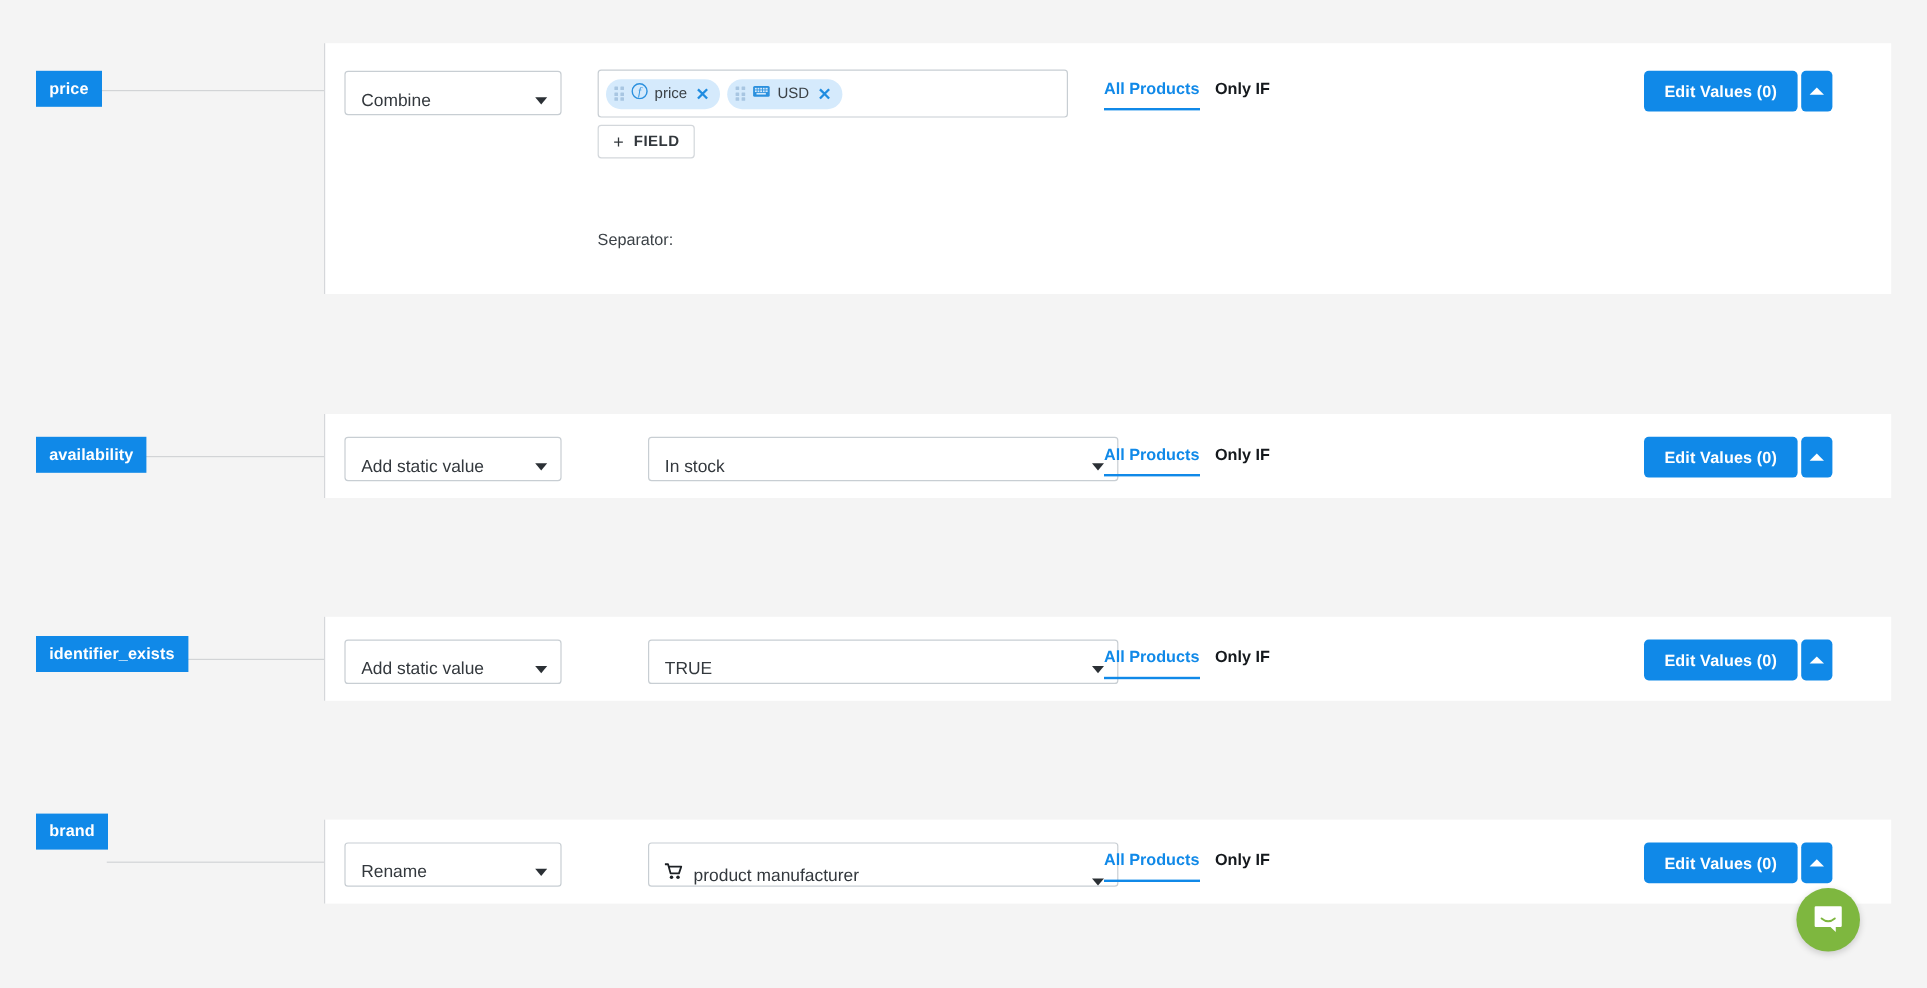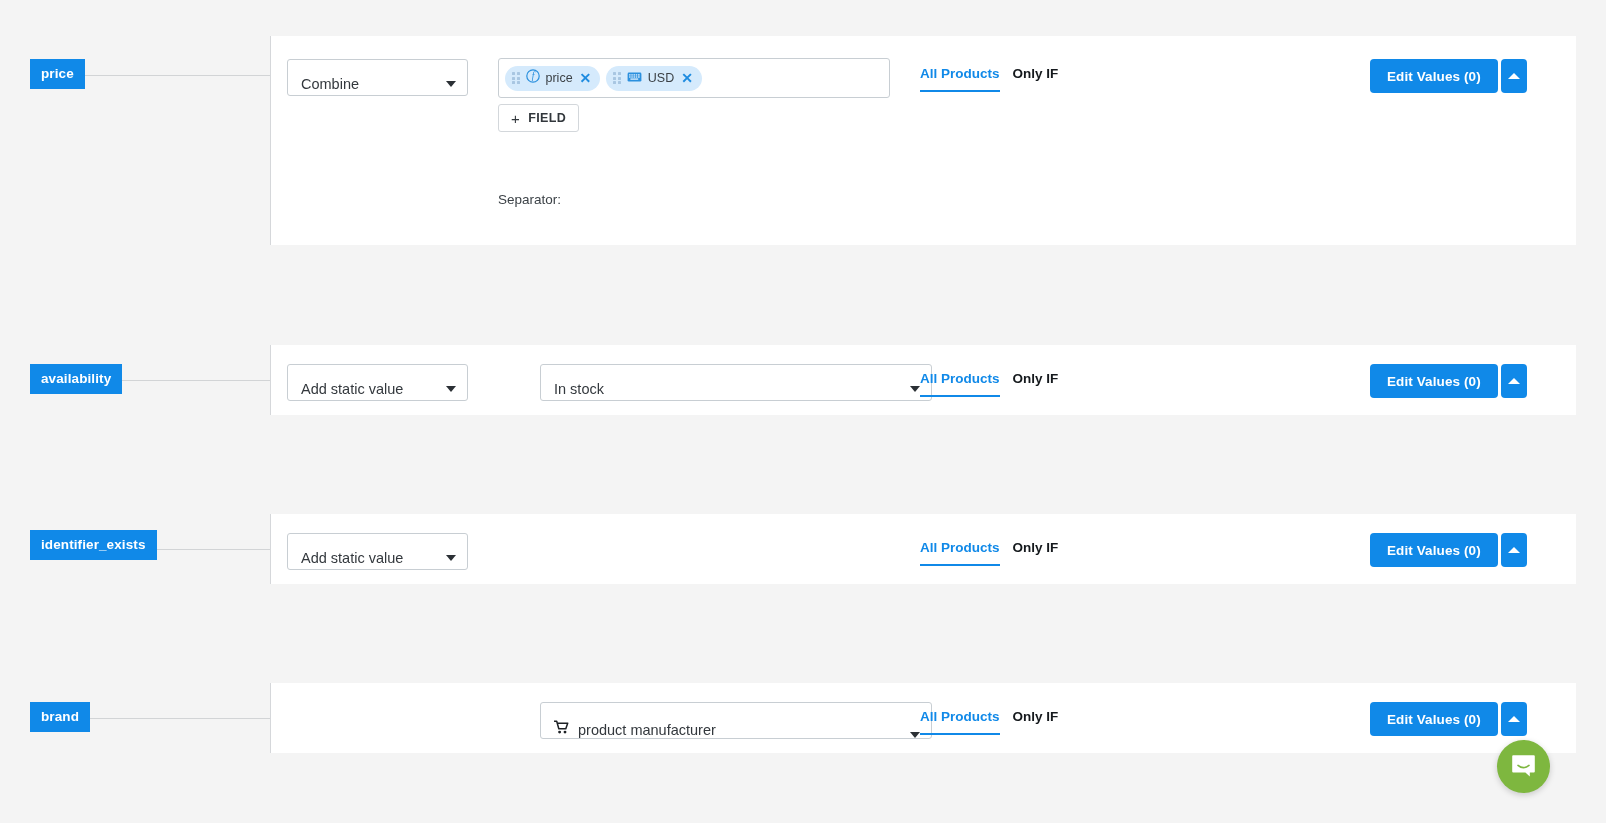--- a/index.html
+++ b/index.html
@@ -349,42 +349,50 @@
     <div class="connector" style="left:148px; top:549px; width:122px;"></div>
     <div class="field-label" style="top:503px;margin-top:27px;">identifier_exists</div>
 
     <div class="card" style="top:514px; height:70px;">
       <div class="card-inner">
         <div class="select op-select" style="top:19px;">
           <span class="sel-text">Add static value</span>
           <span class="caret"></span>
         </div>
 
+        <div class="select val-select" style="top:19px;">
+          <span class="sel-text">TRUE</span>
+          <span class="caret"></span>
+        </div>
 
         <div class="tabs" style="left:649px; top:26px;">
           <div class="tab active">All Products</div>
           <div class="tab inactive">Only IF</div>
         </div>
 
         <div class="btn-group" style="left:1099px; top:19px;">
           <button class="btn-primary">Edit Values (0)</button>
           <button class="btn-collapse">
             <span class="tri"></span>
           </button>
         </div>
       </div>
     </div>
   </div>
 
   <div class="row-block" style="top:0px;">
     <div class="connector" style="left:89px; top:718px; width:181px;"></div>
-    <div class="field-label" style="top:702px;">brand</div>
+    <div class="field-label" style="top:678px;">brand</div>
 
     <div class="card" style="top:683px; height:70px;">
       <div class="card-inner">
+        <div class="select op-select" style="top:19px;">
+          <span class="sel-text">Rename</span>
+          <span class="caret"></span>
+        </div>
 
         <div class="select val-select" style="top:19px;align-items:flex-end;">
           <span class="cart-icon">
             <svg width="16" height="15" viewBox="0 0 16 15">
               <path d="M0.4 1.2 h2.3 l2.1 7.6 h7.0 l1.9 -5.6 h-9.6" fill="none" stroke="#1d2125" stroke-width="1.5" stroke-linejoin="round" stroke-linecap="round"></path>
               <circle cx="5.6" cy="12.1" r="1.45" fill="#1d2125"></circle>
               <circle cx="11.0" cy="12.1" r="1.45" fill="#1d2125"></circle>
             </svg>
           </span>
           <span class="sel-text">product manufacturer</span>

